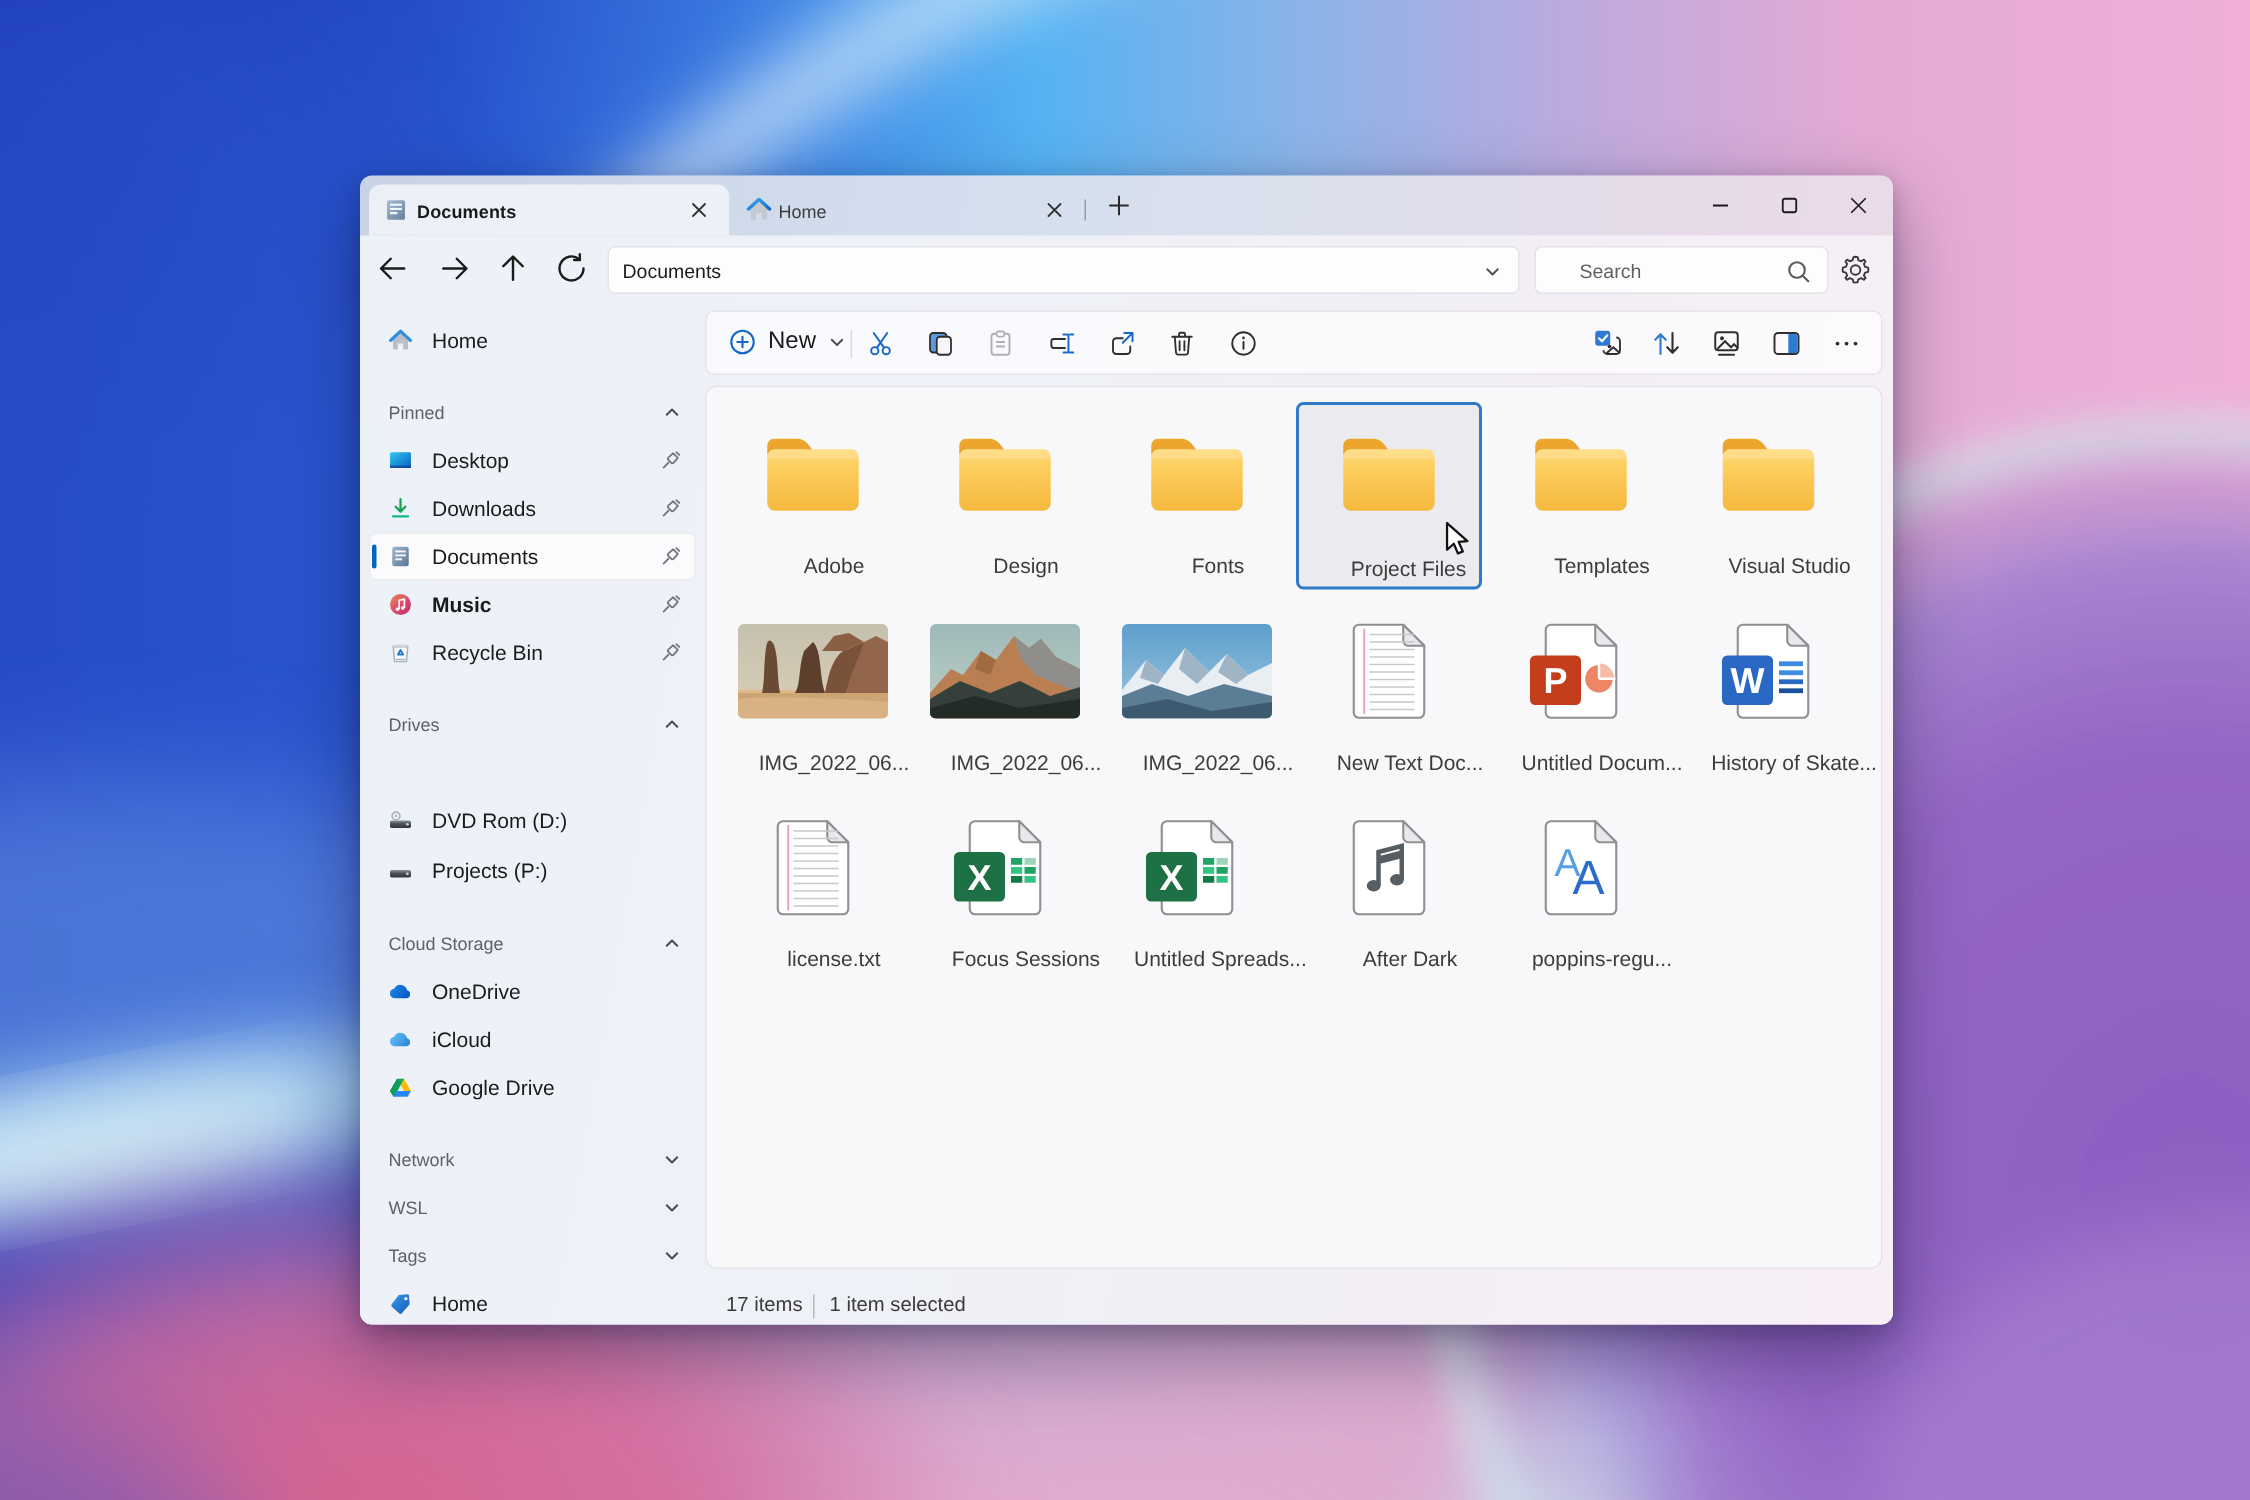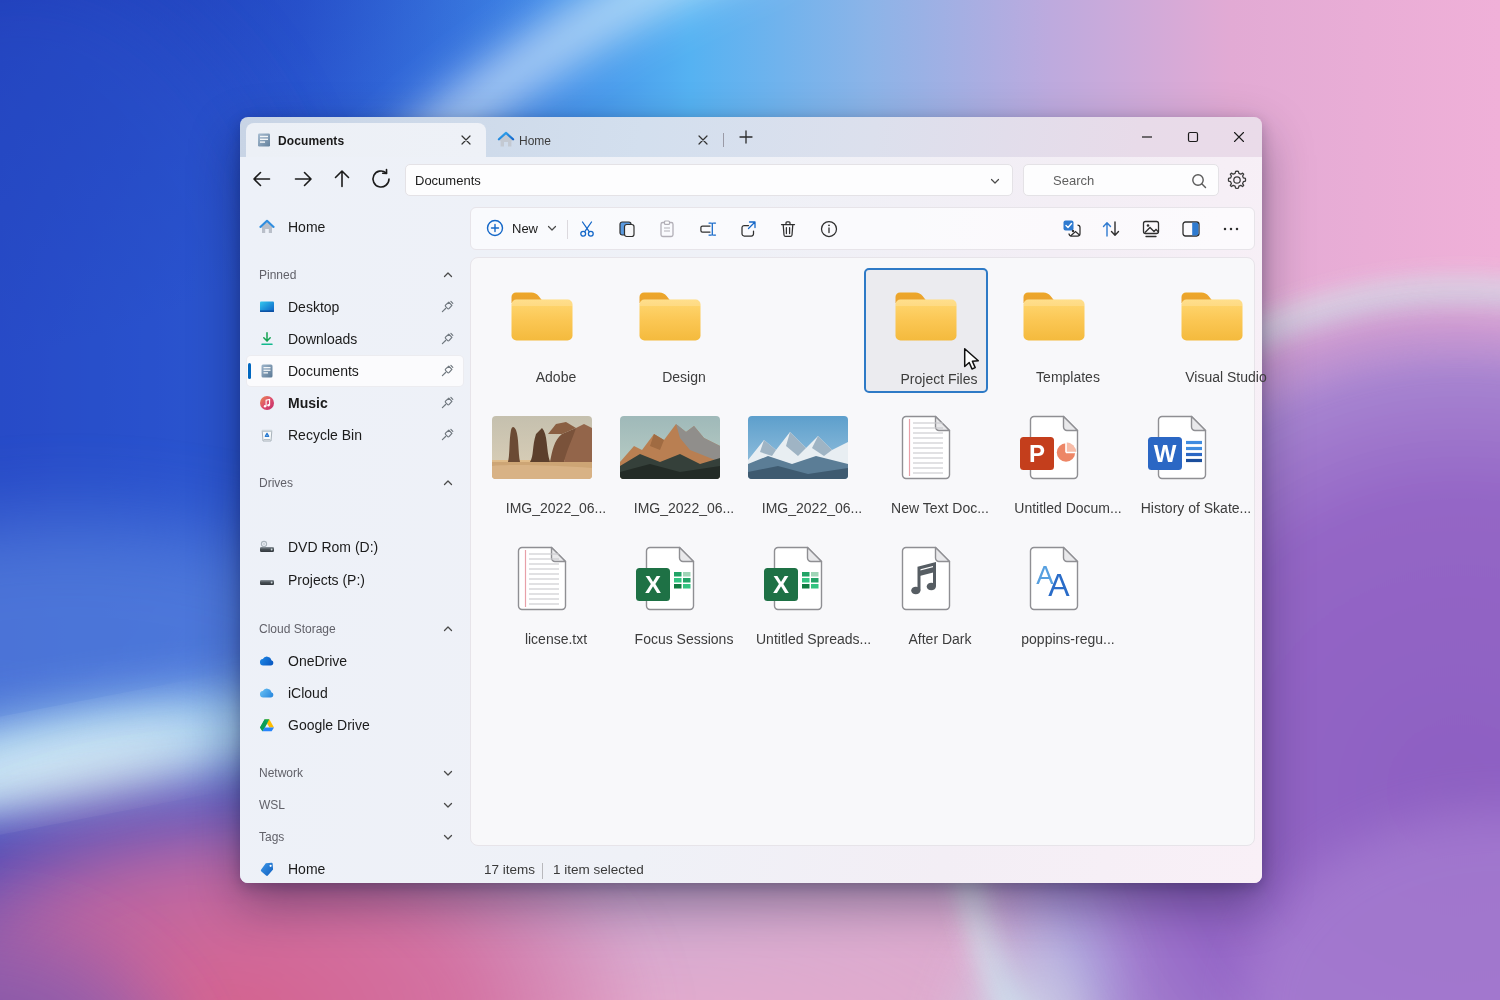--- a/index.html
+++ b/index.html
@@ -225,21 +225,21 @@
           <circle cx="11" cy="11" r="3.2" stroke="#3a3a3a" stroke-width="1.25" fill="none"></circle>
         </svg>
       </div>
   <div id="cmdbar">
         <div style="position:absolute;left:96px;top:12px;width:1px;height:19px;background:#dcd9de"></div>
         <div style="position:absolute;left:14px;top:10px;display:flex;align-items:center;gap:7px">
           <svg width="20" height="20" viewBox="0 0 20 20" fill="none">
             <circle cx="10" cy="10" r="7.5" stroke="#1467c8" stroke-width="1.4" fill="none"></circle>
             <path d="M10 6.5 V13.5 M6.5 10 H13.5" stroke="#1467c8" stroke-width="1.4" stroke-linecap="round"></path>
           </svg>
-          <span style="font-size:13px;color:#1b1b1b">New</span>
+          <span style="font-size:16px;color:#1b1b1b">New</span>
           <svg width="14" height="14" viewBox="0 0 14 14" fill="none">
             <path d="M3.5 5.5 L7 9 L10.5 5.5" stroke="#4a4a4a" stroke-width="1.2" stroke-linecap="round" stroke-linejoin="round"></path>
           </svg>
         </div>
         <div style="position:absolute;left:106px;top:11px">
           <svg width="20" height="20" viewBox="0 0 20 20" fill="none">
             <path d="M5.5 3 L12.2 12.6 M14.5 3 L7.8 12.6" stroke="#1467c8" stroke-width="1.3" stroke-linecap="round"></path>
             <circle cx="6.2" cy="14.8" r="2.4" stroke="#1467c8" stroke-width="1.3" fill="none"></circle>
             <circle cx="13.8" cy="14.8" r="2.4" stroke="#1467c8" stroke-width="1.3" fill="none"></circle>
           </svg>
@@ -353,20 +353,41 @@
                   <stop offset="0" stop-color="#eda728"></stop>
                   <stop offset="1" stop-color="#e9a132"></stop>
                 </linearGradient>
               </defs>
 <path d="M4.5 14 V8 A4.5 4.5 0 0 1 9 3.5 H24.5 C27.3 3.5 29.9 4.8 31.6 7 L36.9 13.8 Z" fill="url(#fbk)"></path>
 <rect x="4.5" y="10.5" width="61" height="41" rx="5" fill="url(#fby)"></rect>
 <path d="M4.5 15.5 A5 5 0 0 1 9.5 10.5 H60.5 A5 5 0 0 1 65.5 15.5 V17 H4.5 Z" fill="#ffffff" opacity=".18"></path>
 </svg>
           </div>
           <div class="lbl" style="margin-left:0px">Design</div>
+        </div>
+        <div class="tile" style="left:265px;top:10px">
+          <div class="icwrap" style="margin-left:0px;margin-top:0px">
+            <svg width="70" height="54" viewBox="0 0 70 54" fill="none">
+<defs>
+                <linearGradient id="fby" x1="0" y1="0" x2="0" y2="1">
+                  <stop offset="0" stop-color="#ffd873"></stop>
+                  <stop offset=".5" stop-color="#fbc754"></stop>
+                  <stop offset="1" stop-color="#f4ba3d"></stop>
+                </linearGradient>
+<linearGradient id="fbk" x1="0" y1="0" x2="0" y2="1">
+                  <stop offset="0" stop-color="#eda728"></stop>
+                  <stop offset="1" stop-color="#e9a132"></stop>
+                </linearGradient>
+              </defs>
+<path d="M4.5 14 V8 A4.5 4.5 0 0 1 9 3.5 H24.5 C27.3 3.5 29.9 4.8 31.6 7 L36.9 13.8 Z" fill="url(#fbk)"></path>
+<rect x="4.5" y="10.5" width="61" height="41" rx="5" fill="url(#fby)"></rect>
+<path d="M4.5 15.5 A5 5 0 0 1 9.5 10.5 H60.5 A5 5 0 0 1 65.5 15.5 V17 H4.5 Z" fill="#ffffff" opacity=".18"></path>
+</svg>
+          </div>
+          <div class="lbl" style="margin-left:0px">Fonts</div>
         </div>
         <div class="tile" style="left:521px;top:10px">
           <div class="icwrap" style="margin-left:0px;margin-top:0px">
             <svg width="70" height="54" viewBox="0 0 70 54" fill="none">
 <defs>
                 <linearGradient id="fby" x1="0" y1="0" x2="0" y2="1">
                   <stop offset="0" stop-color="#ffd873"></stop>
                   <stop offset=".5" stop-color="#fbc754"></stop>
                   <stop offset="1" stop-color="#f4ba3d"></stop>
                 </linearGradient>
@@ -396,21 +417,21 @@
                   <stop offset="1" stop-color="#e9a132"></stop>
                 </linearGradient>
               </defs>
 <path d="M4.5 14 V8 A4.5 4.5 0 0 1 9 3.5 H24.5 C27.3 3.5 29.9 4.8 31.6 7 L36.9 13.8 Z" fill="url(#fbk)"></path>
 <rect x="4.5" y="10.5" width="61" height="41" rx="5" fill="url(#fby)"></rect>
 <path d="M4.5 15.5 A5 5 0 0 1 9.5 10.5 H60.5 A5 5 0 0 1 65.5 15.5 V17 H4.5 Z" fill="#ffffff" opacity=".18"></path>
 </svg>
           </div>
           <div class="lbl" style="margin-left:-2px">Project Files</div>
         </div>
-        <div class="tile" style="left:679px;top:10px">
+        <div class="tile" style="left:646px;top:10px">
           <div class="icwrap" style="margin-left:0px;margin-top:0px">
             <svg width="70" height="54" viewBox="0 0 70 54" fill="none">
 <defs>
                 <linearGradient id="fby" x1="0" y1="0" x2="0" y2="1">
                   <stop offset="0" stop-color="#ffd873"></stop>
                   <stop offset=".5" stop-color="#fbc754"></stop>
                   <stop offset="1" stop-color="#f4ba3d"></stop>
                 </linearGradient>
 <linearGradient id="fbk" x1="0" y1="0" x2="0" y2="1">
                   <stop offset="0" stop-color="#eda728"></stop>

